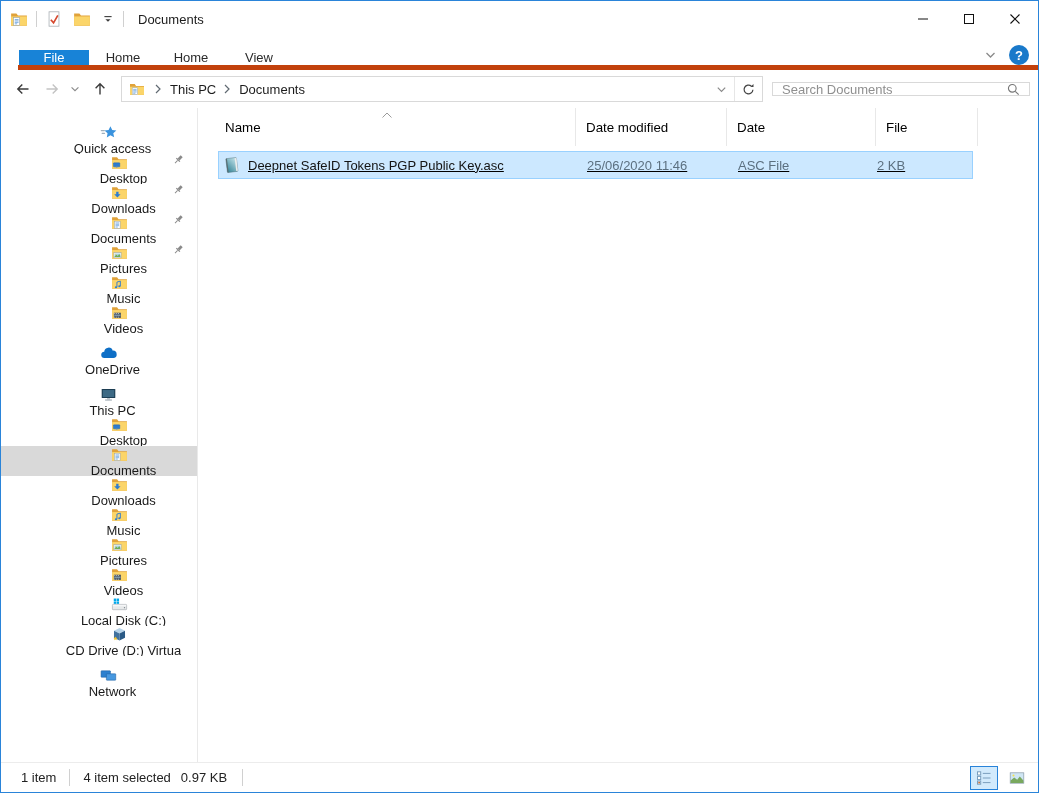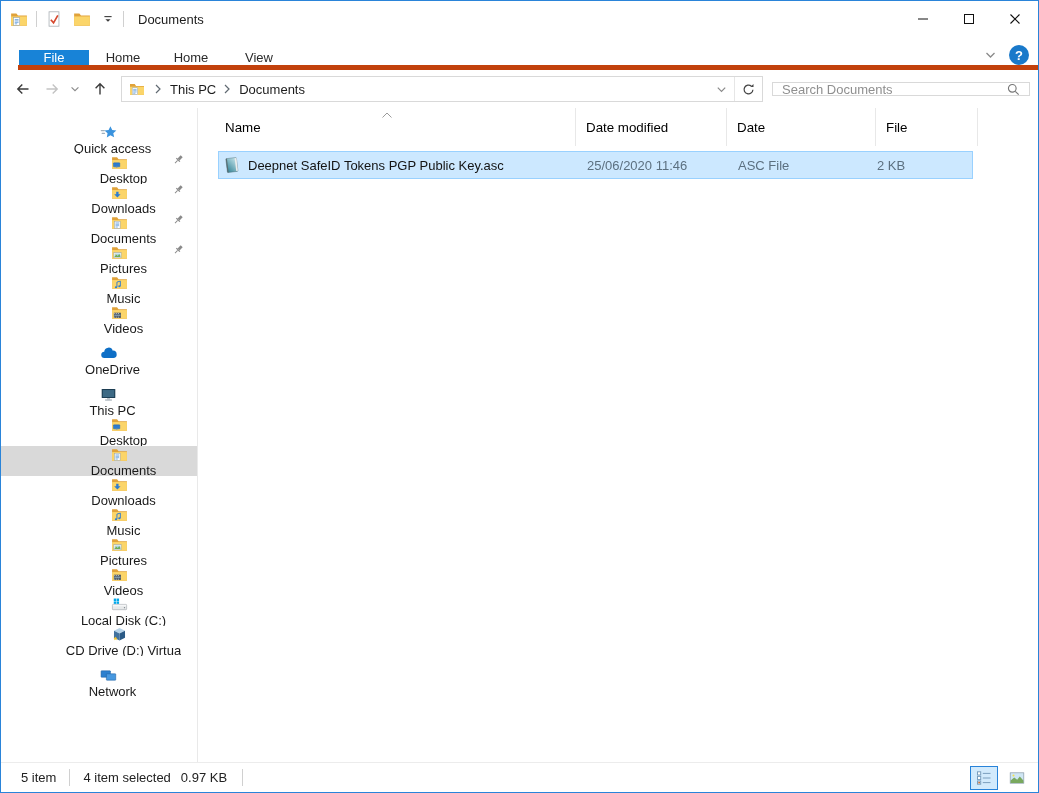--- a/index.html
+++ b/index.html
@@ -72,21 +72,21 @@
              font-size:13px; color:#5f6b76; }
   .hcell { display:flex; align-items:center; border-right:1px solid #e8e8e8; padding-left:10px;
            position:relative; background:none; border-top:none; border-left:none; border-bottom:none; }
   .hcell.name { padding-left:27px; }
   .hcell.extra { border-right:none; }
   .sort-chevron { position:absolute; top:3px; left:50%; transform:translateX(-50%); width:13px; height:8px; }
 
   .rows { flex:1; padding-top:5px; }
   .frow { margin-left:20px; width:755px; height:28px; display:grid;
           grid-template-columns:358px 151px 149px 97px; align-items:center; font-size:13px; }
-  .frow.selected { background:#cce8ff; border:1px solid #99d1ff; }
+  .frow.selected { background:#cce8ff; border:1px solid #99d1ff;text-decoration:underline; }
   .fname { display:flex; align-items:center; color:#141414; min-width:0; }
   .fname .ic { width:18px; height:18px; margin:0 7px 0 4px; flex:0 0 18px; }
   .fname .txt { white-space:nowrap; overflow:hidden; }
   .fcell { color:#5c7080; padding-left:10px; }
   .fsize { padding-right:9px; color:#5c7080; }
 
   
   .statusbar { flex:0 0 30px; display:flex; align-items:center; font-size:13px; color:#222;
                border-top:1px solid #ececec; }
   .sb-count { margin-left:20px; }
@@ -549,21 +549,21 @@
           </div>
           <div class="fcell">25/06/2020 11:46</div>
           <div class="fcell">ASC File</div>
           <div class="fsize">2 KB</div>
         </div>
       </div>
     </div>
   </div>
 
   <div class="statusbar">
-    <span class="sb-count">5 item</span>
+    <span class="sb-count">1 item</span>
     <span class="sb-sep s1"></span>
     <span>4 item selected</span>
     <span class="sb-size">0.97 KB</span>
     <span class="sb-sep s2"></span>
     <div class="sb-right">
       <button class="view-btn active">
         <svg>
             <use href="#i-viewlist"></use>
           </svg>
       </button>

